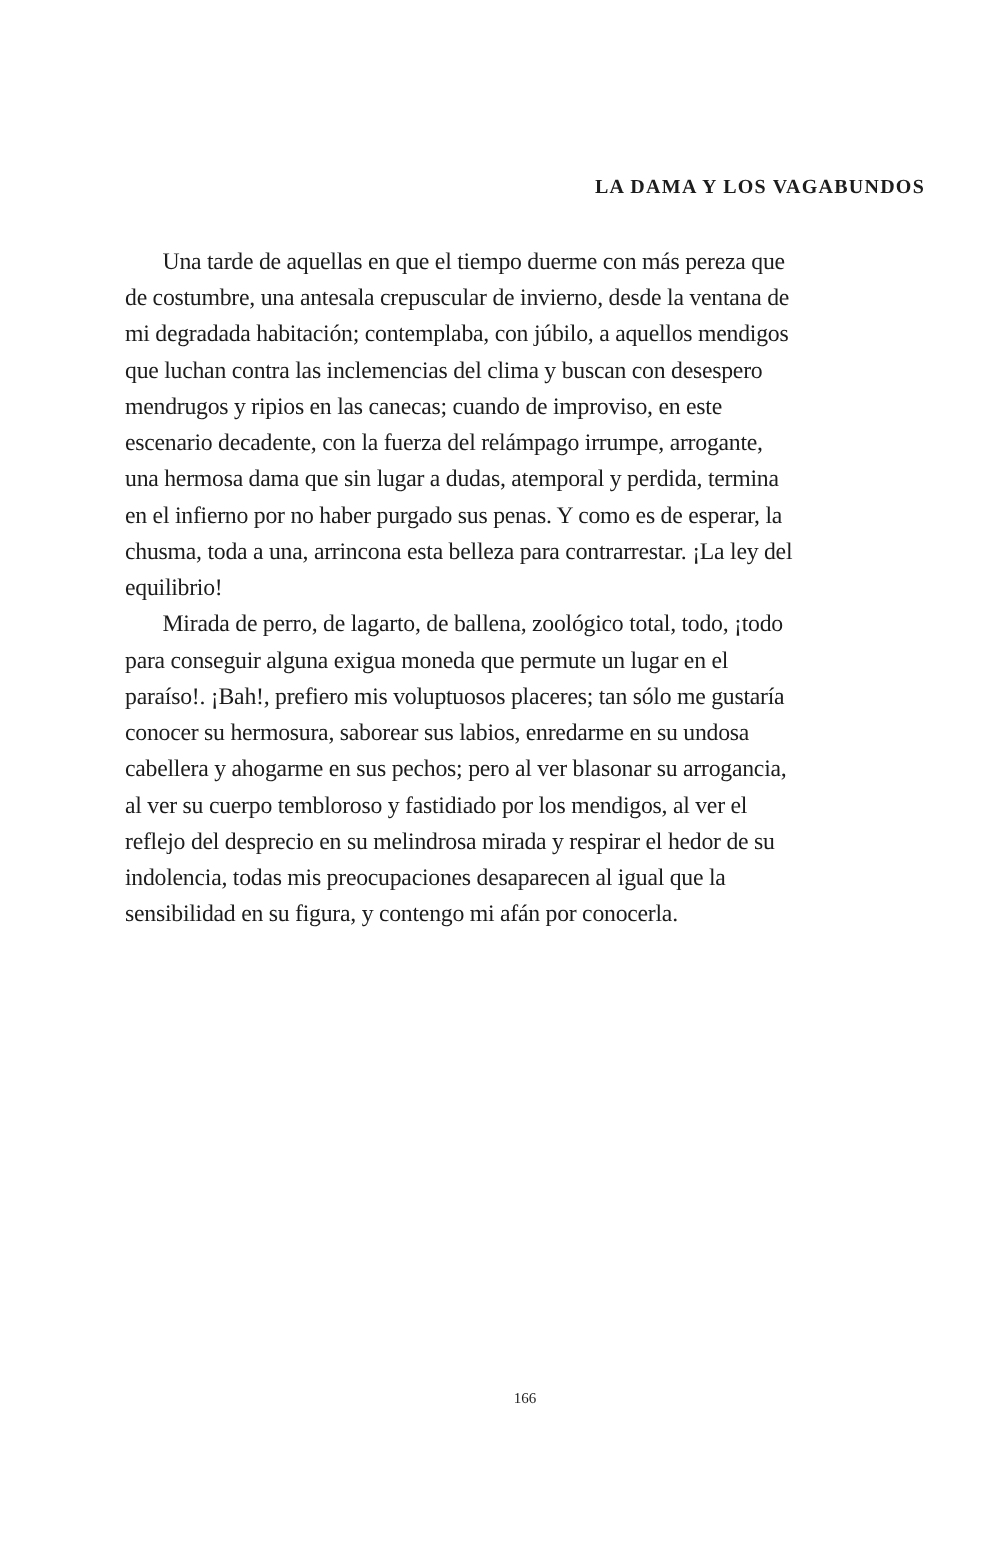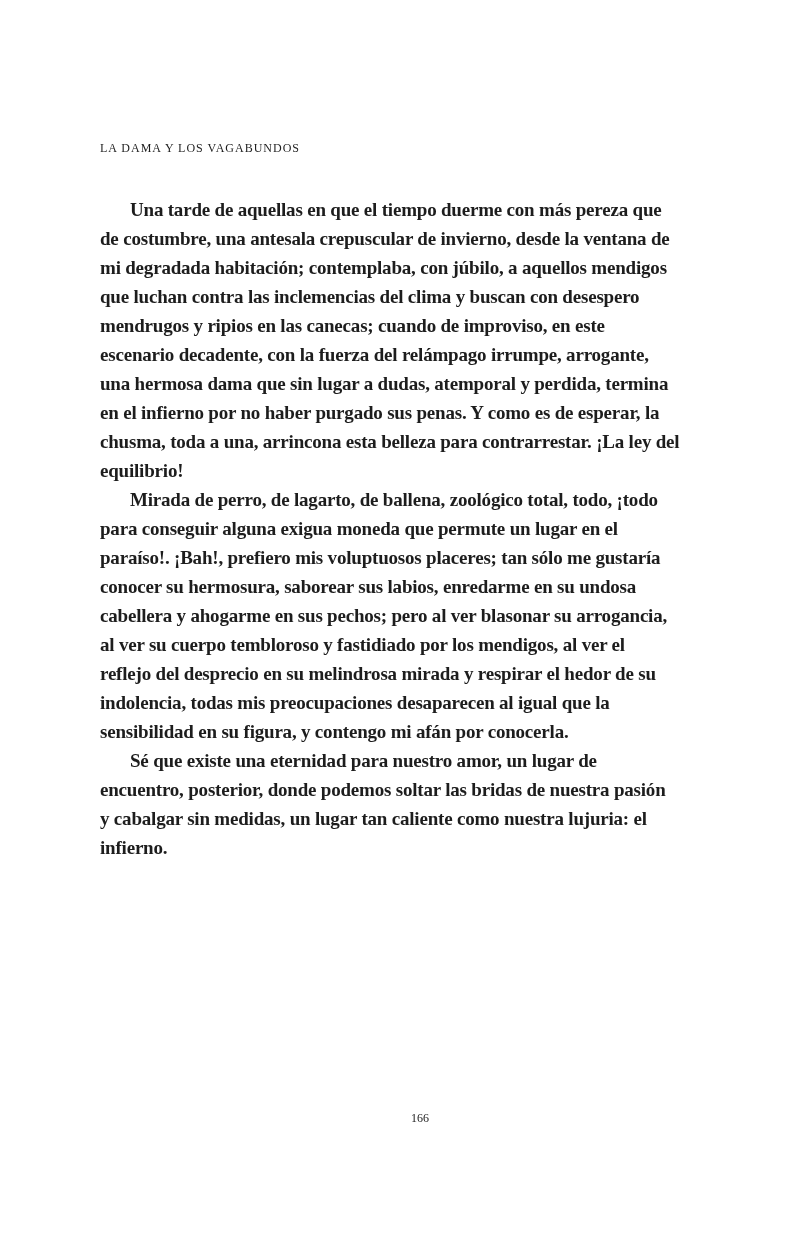--- a/index.html
+++ b/index.html
@@ -15,40 +15,39 @@
     font-family: "Liberation Serif", serif;
     color: #1d1d1d;
     overflow: hidden;
   }
   .title {
     position: absolute;
     top: 141px;
     left: 100px;
     width: 640px;
     margin: 0;
-    text-align: left;
-    font-size: 12px;
-    font-weight: 400;
+    text-align: right;
+    font-size: 16px;
+    font-weight: 700;
     letter-spacing: 1px;
     white-space: nowrap;
   }
   .body-text {
     position: absolute;
     top: 195px;
     left: 100px;
     width: 640px;
     font-size: 19px;
     line-height: 29px;
     letter-spacing: -0.2px;
   }
   .para {
     margin: 0;
     text-indent: 30px;
     white-space: pre; 
-    font-weight: bold;
   }
   .page-number {
     position: absolute;
     top: 1104px;
     left: 100px;
     width: 640px;
     text-align: center;
     font-size: 12px;
     line-height: 29px;
   }
@@ -72,20 +71,16 @@
 equilibrio!</p>
     <p class="para">Mirada de perro, de lagarto, de ballena, zoológico total, todo, ¡todo
 para conseguir alguna exigua moneda que permute un lugar en el
 paraíso!. ¡Bah!, prefiero mis voluptuosos placeres; tan sólo me gustaría
 conocer su hermosura, saborear sus labios, enredarme en su undosa
 cabellera y ahogarme en sus pechos; pero al ver blasonar su arrogancia,
 al ver su cuerpo tembloroso y fastidiado por los mendigos, al ver el
 reflejo del desprecio en su melindrosa mirada y respirar el hedor de su
 indolencia, todas mis preocupaciones desaparecen al igual que la
 sensibilidad en su figura, y contengo mi afán por conocerla.</p>
-    <p class="para">Sé que existe una eternidad para nuestro amor, un lugar de
-encuentro, posterior, donde podemos soltar las bridas de nuestra pasión
-y cabalgar sin medidas, un lugar tan caliente como nuestra lujuria: el
-infierno.</p>
   </div>
 
   <div class="page-number">166</div>
 </div>
 
 </body></html>

